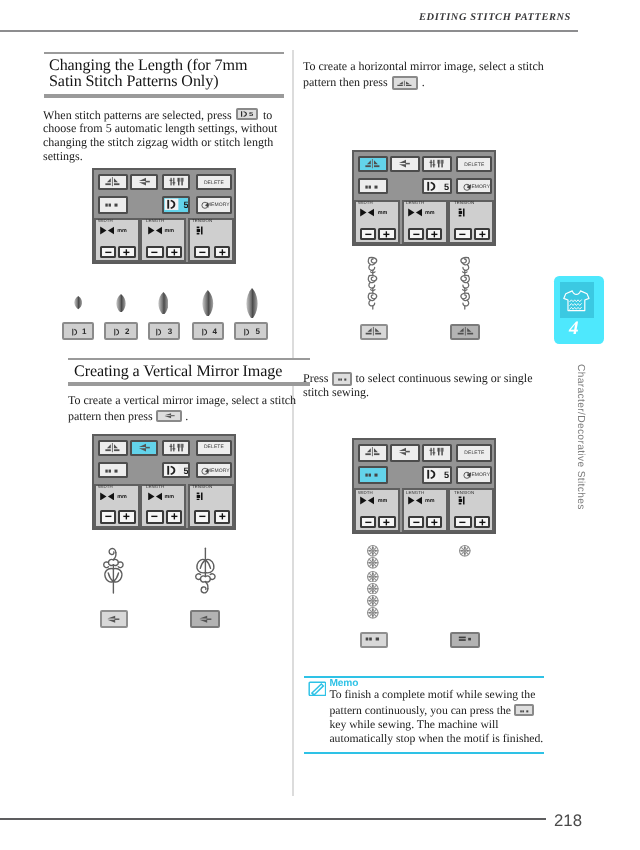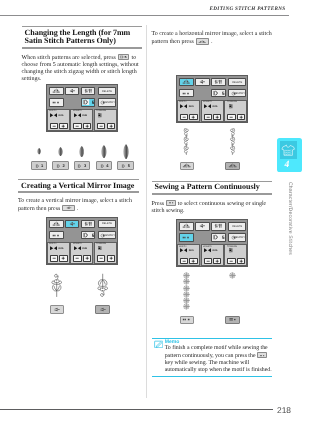--- a/index.html
+++ b/index.html
@@ -13,21 +13,21 @@
            font-style:italic;font-weight:700;font-size:5.2px;letter-spacing:.3px;color:#39393b;}
   .headrule{position:absolute;left:0;top:15px;width:289px;height:0.9px;background:#8d8d8f;}
   .footrule{position:absolute;left:0;top:409.3px;width:272.5px;height:1.1px;background:#5d5d5f;}
   .pageno{position:absolute;left:277px;top:405.6px;font-family:"Liberation Sans",sans-serif;
           font-size:8.4px;color:#4a4a4a;line-height:9px;}
   .blk{position:absolute;}
   .coldiv{position:absolute;left:146.2px;top:25px;width:0.7px;height:373px;background:#dcdcdc;}
 
   
   .h2{position:relative;background:#ffffff;padding:2.2px 1.5px 2.3px 3px;margin-bottom:0;
-      font-family:"Liberation Serif",serif;font-weight:700;font-size:8.05px;line-height:8.9px;
+      font-family:"Liberation Serif",serif;font-weight:400;font-size:8.05px;line-height:8.9px;
       color:#141414;letter-spacing:-0.05px;}
   .h2:before{content:"";position:absolute;left:0;top:0;width:100%;height:1.1px;background:#9a9a9a;}
   .h2:after{content:"";position:absolute;left:0;bottom:0;width:100%;height:1.4px;background:#9a9a9a;}
 
   p.body{margin:5.0px 0 0 0;font-family:"Liberation Serif",serif;font-size:6.0px;
          line-height:6.95px;color:#1b1b1b;text-align:left;}
 
   
   .chip{display:inline-block;vertical-align:-1.3px;background:#dedede;border:0.75px solid #8a8a8a;
         border-radius:0.9px;box-sizing:border-box;margin:0 0.5px;position:relative;}
@@ -413,21 +413,21 @@
             <g fill="none" stroke="#2a2a2a" stroke-width="1.35">
               <path d="M3.6 1.6 V10.4"></path>
               <path d="M5.6 2.2 C9.6 3.4 9.6 8.6 5.6 9.8"></path>
             </g>
           </svg>
         </span>
         <span class="n">5</span>
       </div>
     </div>
 
-  <div class="blk" style="left:18px;top:179.4px;width:120.5px;">
+  <div class="blk" style="left:34px;top:179.4px;width:120.5px;">
     <div class="h2">Creating a Vertical Mirror Image</div>
     <p class="body" id="b2"><span>To create a vertical mirror image, select a stitch pattern then press</span> <span class="chip" style="width:12.3px;height:6.4px"><span>
             <svg preserveAspectRatio="none" viewBox="0 0 26 16" xmlns="http://www.w3.org/2000/svg">
               <g fill="#555">
                 <path d="M15.0 2.6 L6.2 7.1 L15.0 7.1 Z"></path>
                 <path d="M15.0 13.4 L6.2 8.9 L15.0 8.9 Z"></path>
                 <rect x="14.2" y="6.9" width="5.6" height="2.2"></rect>
               </g>
             </svg>
           </span></span> <span>.</span></p>
@@ -915,21 +915,20 @@
               <path d="M11.0 10.4 L4.2 10.4 L4.2 13.0 L11.0 13.0 Z"></path>
               <path d="M15.0 3.2 L19.8 9.0 L15.0 9.0 Z"></path>
               <path d="M15.0 10.4 L21.8 10.4 L21.8 13.0 L15.0 13.0 Z"></path>
             </g>
           </svg>
         </span>
       </div>
     </div>
 
   <div class="blk" style="left:151.5px;top:181.3px;width:120.5px;">
-    <div class="h2">Sewing a Pattern Continuously</div>
     <p class="body" id="b4"><span>Press</span> <span class="chip" style="width:9.6px;height:6.4px"><span>
             <svg preserveAspectRatio="none" viewBox="0 0 26 16" xmlns="http://www.w3.org/2000/svg">
               <g fill="#454545">
                 <rect x="4.2" y="5.4" width="3.0" height="4.6"></rect>
                 <rect x="8.2" y="5.4" width="3.0" height="4.6"></rect>
                 <rect x="15.6" y="5.4" width="3.8" height="4.6"></rect>
               </g>
             </svg>
           </span></span> <span>to select continuous sewing or single stitch sewing.</span></p>
   </div>

